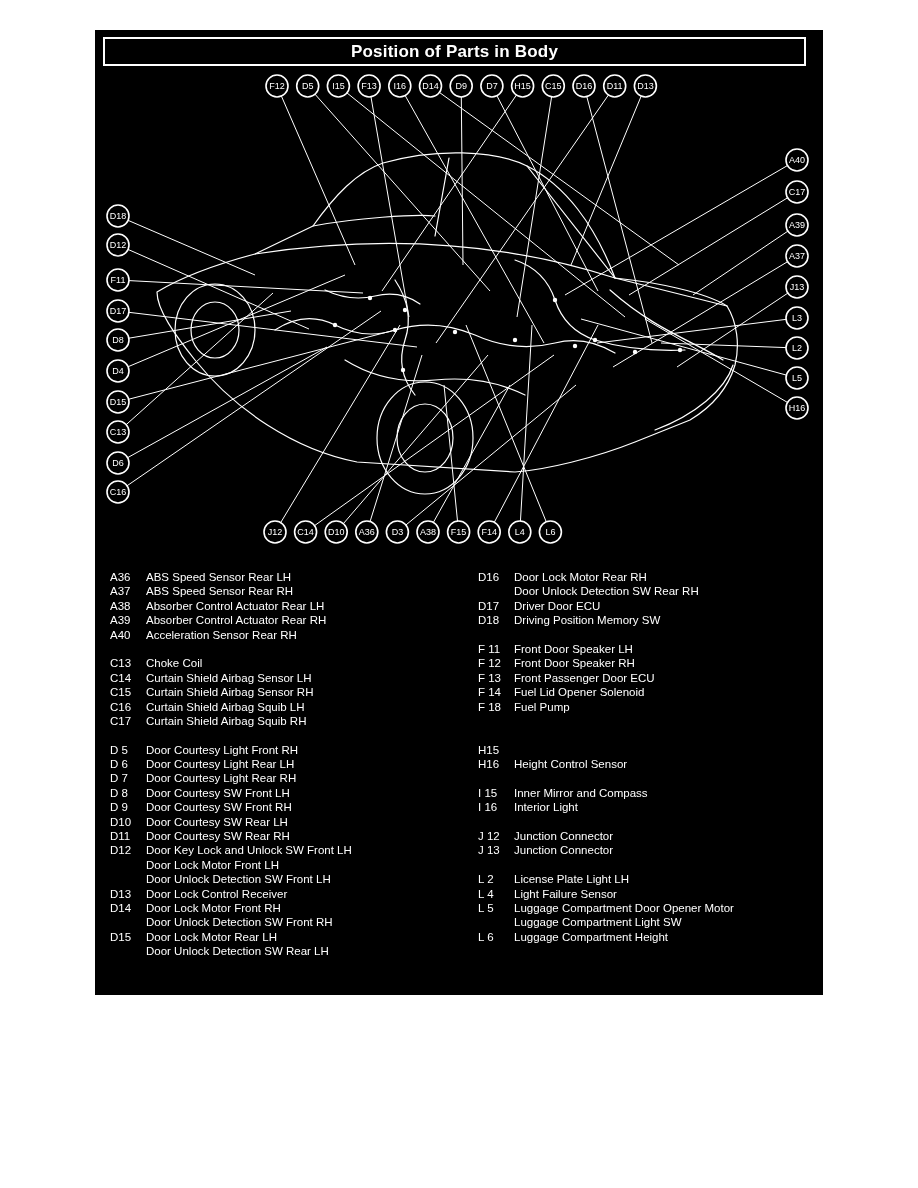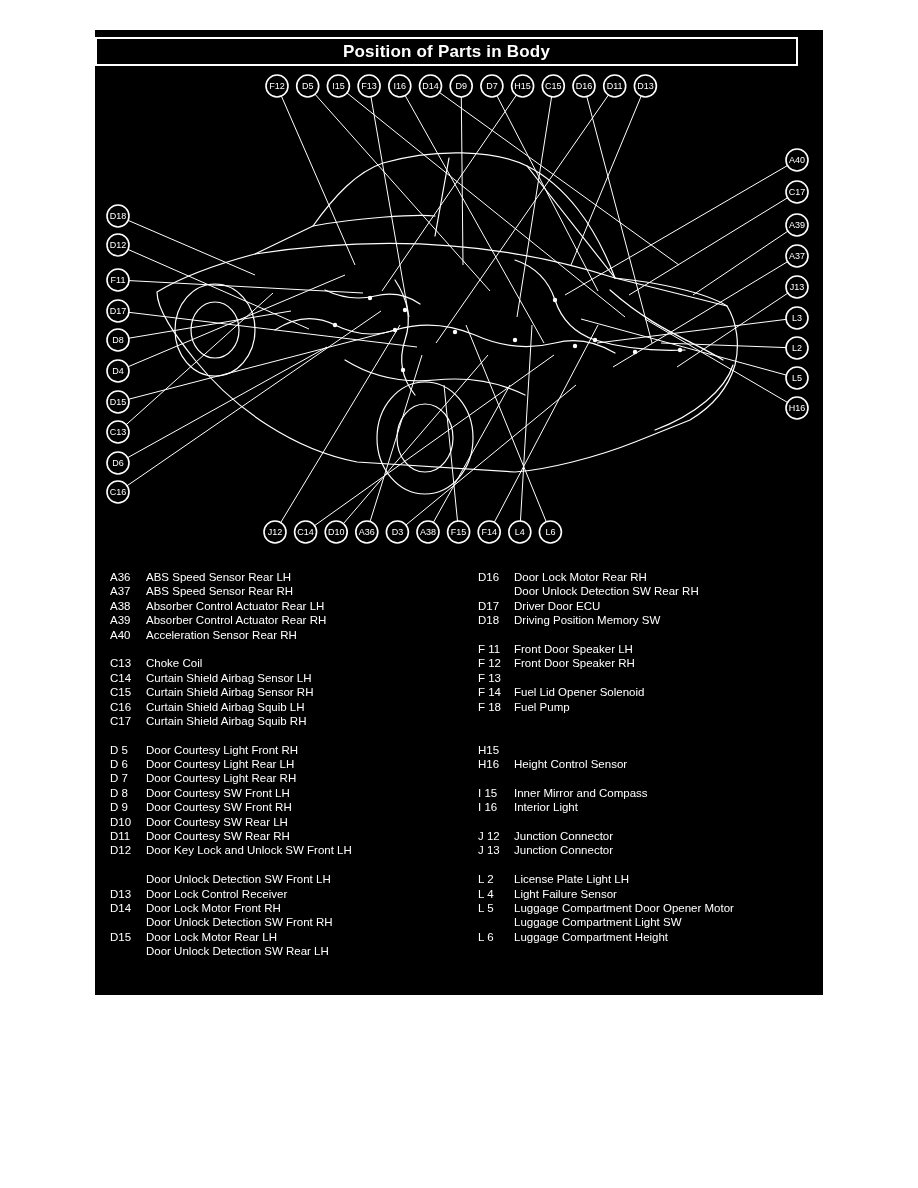--- a/index.html
+++ b/index.html
@@ -9,21 +9,21 @@
     position:relative;
     font-family:"Liberation Sans","DejaVu Sans",sans-serif;
   }
   .panel {
     position:absolute; left:95px; top:30px;
     width:728px; height:965px;
     background:#000000; color:#ffffff;
     overflow:hidden;
   }
   .titlebar {
-    position:absolute; left:0; top:7px;
+    position:absolute; left:8px; top:7px;
     width:699px; height:25px;
     border:2px solid #ffffff;
     display:flex; align-items:center; justify-content:center;
     font-weight:bold; font-size:17px; letter-spacing:0.2px;
     z-index:2;
   }
   .diagram-svg {
     position:absolute; left:0; top:0;
     width:728px; height:535px;
     z-index:1;
@@ -319,37 +319,37 @@
         <div class="legend-row"><span class="legend-code">C17</span><span class="legend-name">Curtain Shield Airbag Squib RH</span></div>
         <div class="legend-row"><span class="legend-code"></span><span class="legend-name"></span></div>
         <div class="legend-row"><span class="legend-code">D 5</span><span class="legend-name">Door Courtesy Light Front RH</span></div>
         <div class="legend-row"><span class="legend-code">D 6</span><span class="legend-name">Door Courtesy Light Rear LH</span></div>
         <div class="legend-row"><span class="legend-code">D 7</span><span class="legend-name">Door Courtesy Light Rear RH</span></div>
         <div class="legend-row"><span class="legend-code">D 8</span><span class="legend-name">Door Courtesy SW Front LH</span></div>
         <div class="legend-row"><span class="legend-code">D 9</span><span class="legend-name">Door Courtesy SW Front RH</span></div>
         <div class="legend-row"><span class="legend-code">D10</span><span class="legend-name">Door Courtesy SW Rear LH</span></div>
         <div class="legend-row"><span class="legend-code">D11</span><span class="legend-name">Door Courtesy SW Rear RH</span></div>
         <div class="legend-row"><span class="legend-code">D12</span><span class="legend-name">Door Key Lock and Unlock SW Front LH</span></div>
-        <div class="legend-row"><span class="legend-code"></span></div>
+        <div class="legend-row"><span class="legend-code"></span><span class="legend-name">Door Lock Motor Front LH</span></div>
         <div class="legend-row"><span class="legend-code"></span><span class="legend-name">Door Unlock Detection SW Front LH</span></div>
         <div class="legend-row"><span class="legend-code">D13</span><span class="legend-name">Door Lock Control Receiver</span></div>
         <div class="legend-row"><span class="legend-code">D14</span><span class="legend-name">Door Lock Motor Front RH</span></div>
         <div class="legend-row"><span class="legend-code"></span><span class="legend-name">Door Unlock Detection SW Front RH</span></div>
         <div class="legend-row"><span class="legend-code">D15</span><span class="legend-name">Door Lock Motor Rear LH</span></div>
         <div class="legend-row"><span class="legend-code"></span><span class="legend-name">Door Unlock Detection SW Rear LH</span></div>
       </div>
     <div id="legend-right" class="legend-col right">
         <div class="legend-row"><span class="legend-code">D16</span><span class="legend-name">Door Lock Motor Rear RH</span></div>
         <div class="legend-row"><span class="legend-code"></span><span class="legend-name">Door Unlock Detection SW Rear RH</span></div>
         <div class="legend-row"><span class="legend-code">D17</span><span class="legend-name">Driver Door ECU</span></div>
         <div class="legend-row"><span class="legend-code">D18</span><span class="legend-name">Driving Position Memory SW</span></div>
         <div class="legend-row"><span class="legend-code"></span><span class="legend-name"></span></div>
         <div class="legend-row"><span class="legend-code">F 11</span><span class="legend-name">Front Door Speaker LH</span></div>
         <div class="legend-row"><span class="legend-code">F 12</span><span class="legend-name">Front Door Speaker RH</span></div>
-        <div class="legend-row"><span class="legend-code">F 13</span></div>
+        <div class="legend-row"><span class="legend-code">F 13</span><span class="legend-name">Front Passenger Door ECU</span></div>
         <div class="legend-row"><span class="legend-code">F 14</span><span class="legend-name">Fuel Lid Opener Solenoid</span></div>
         <div class="legend-row"><span class="legend-code">F 18</span><span class="legend-name">Fuel Pump</span></div>
         <div class="legend-row"><span class="legend-code"></span></div>
         <div class="legend-row"><span class="legend-code"></span><span class="legend-name"></span></div>
         <div class="legend-row"><span class="legend-code">H15</span></div>
         <div class="legend-row"><span class="legend-code">H16</span><span class="legend-name">Height Control Sensor</span></div>
         <div class="legend-row"><span class="legend-code"></span><span class="legend-name"></span></div>
         <div class="legend-row"><span class="legend-code">I 15</span><span class="legend-name">Inner Mirror and Compass</span></div>
         <div class="legend-row"><span class="legend-code">I 16</span><span class="legend-name">Interior Light</span></div>
         <div class="legend-row"><span class="legend-code"></span><span class="legend-name"></span></div>

